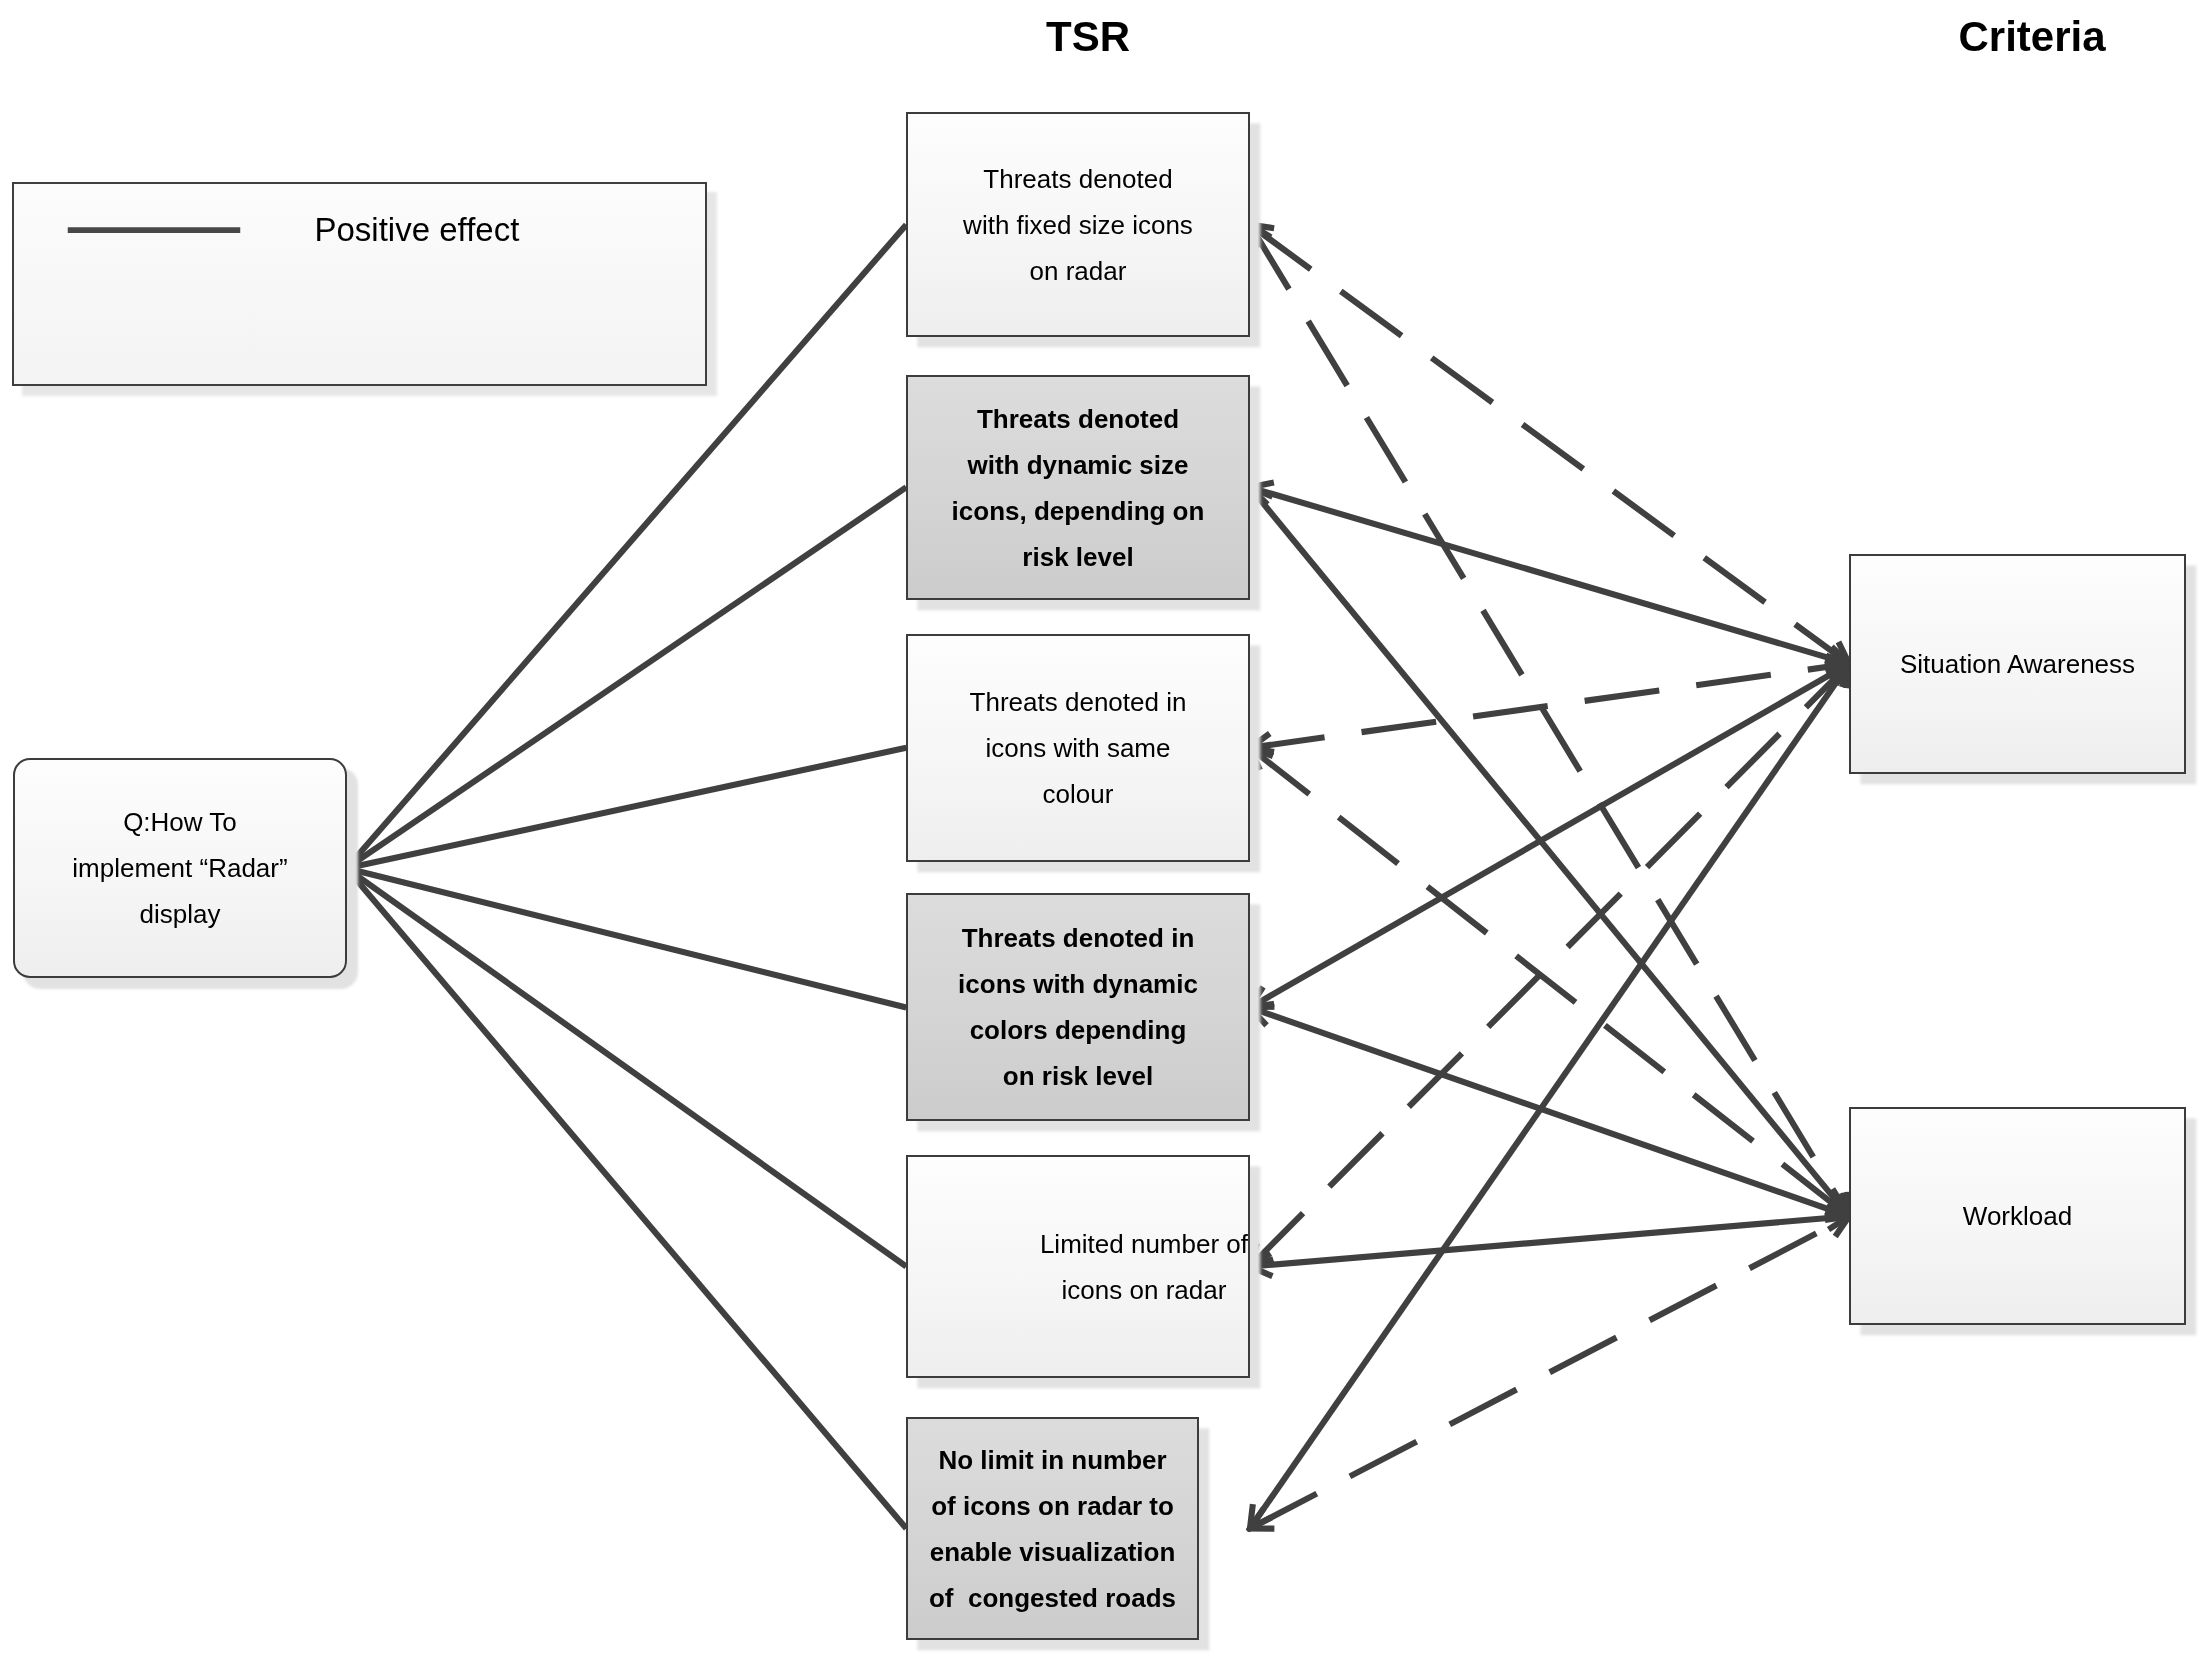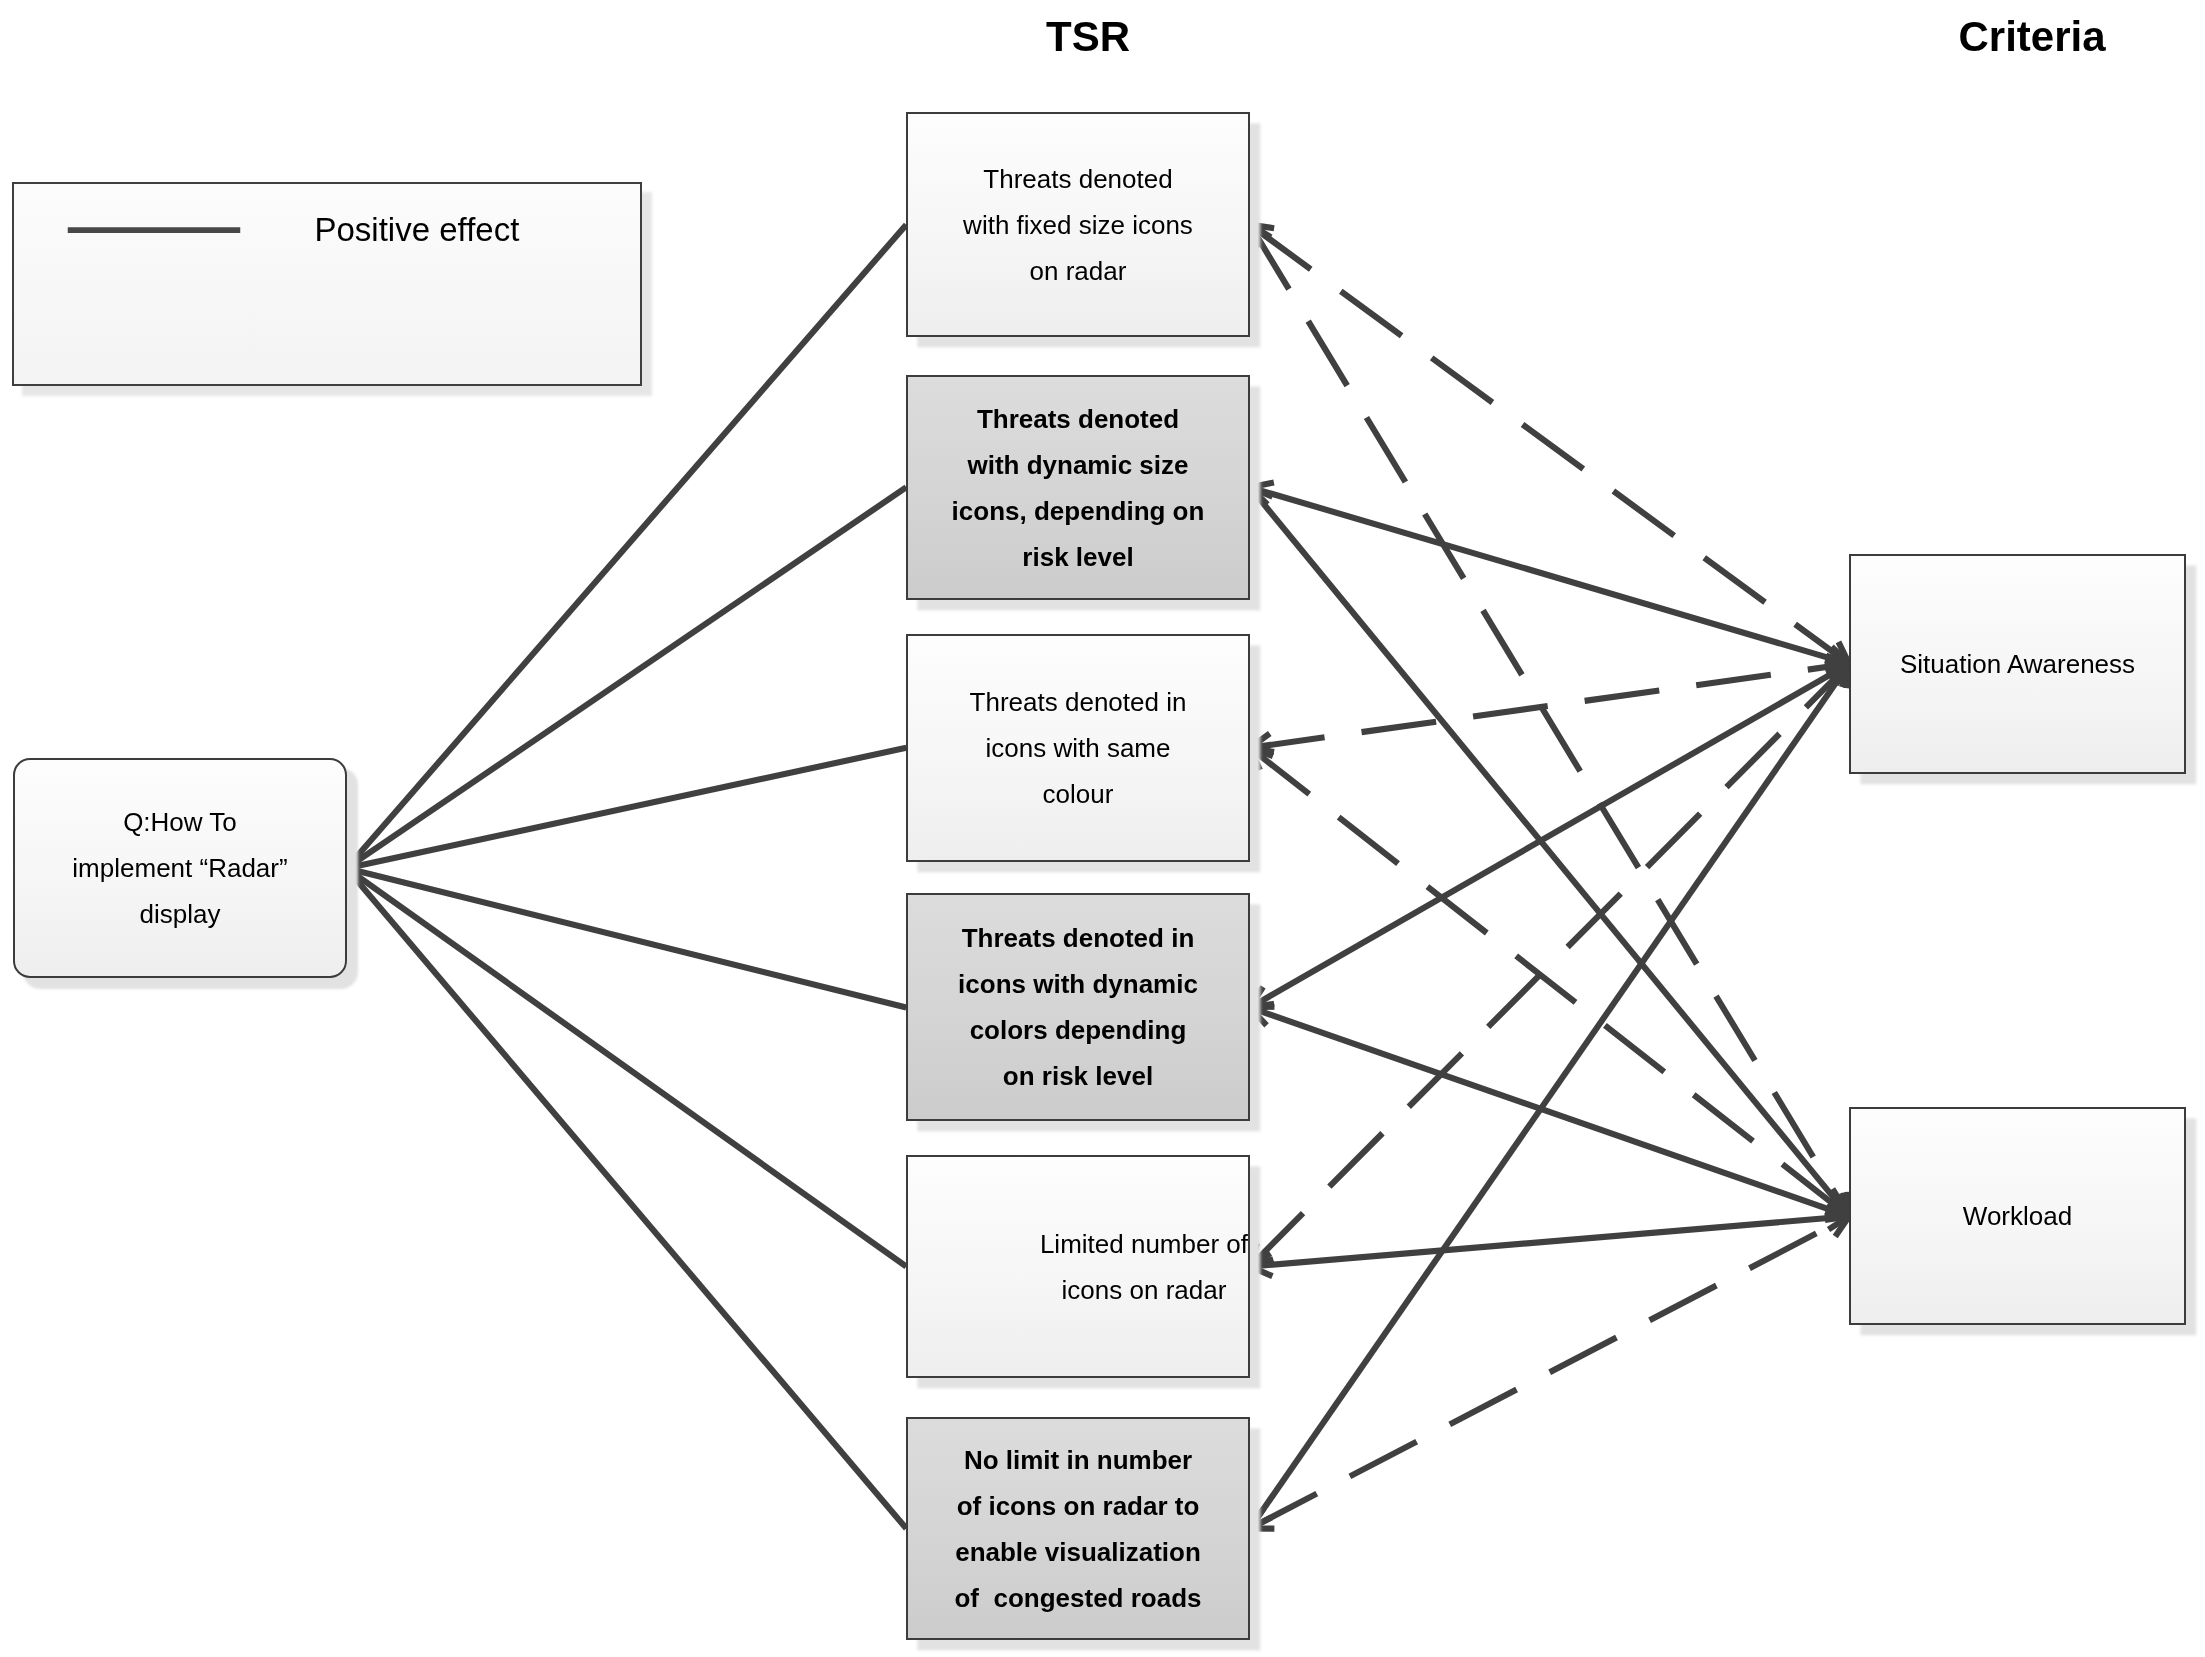--- a/index.html
+++ b/index.html
@@ -35,21 +35,21 @@
   }
   .emph .box-label{font-weight:bold;}
   .col-header{
     position:absolute;
     font-size:42px;font-weight:bold;
     text-align:center;
     transform:translateX(-50%);
   }
   #legend-box{
     position:absolute;
-    left:11.5px;top:182px;width:630px;height:204px;
+    left:11.5px;top:182px;width:695px;height:204px;
     box-sizing:border-box;
     border:2.2px solid #3f3f3f;
     background:linear-gradient(180deg,#fcfcfc 0%,#f3f3f3 100%);
     box-shadow:10px 10px 2.9px #e6e6e6;
   }
   .legend-row{
     position:absolute;left:0;width:100%;height:46px;
     display:flex;align-items:center;
   }
   .legend-row svg{position:absolute;left:53px;top:50%;transform:translateY(-50%);}
@@ -128,21 +128,21 @@
 <div class="diagram-box gray emph" style="left:906px;top:893px;width:344px;height:228px;">
   <div class="box-label">Threats denoted in
 icons with dynamic
 colors depending
 on risk level</div>
 </div>
 <div class="diagram-box" style="left:906px;top:1155px;width:344px;height:223px;justify-content:flex-end;">
   <div class="box-label">Limited number of
 icons on radar</div>
 </div>
-<div class="diagram-box gray emph" style="left:906px;top:1417px;width:344px;height:223px;text-align:center;">
+<div class="diagram-box gray emph" style="left:906px;top:1417px;width:293px;height:223px;text-align:center;">
   <div class="box-label">No limit in number
 of icons on radar to
 enable visualization
 of  congested roads</div>
 </div>
 
 <div class="diagram-box" style="left:1849px;top:554px;width:337px;height:220px;">
   <div class="box-label">Situation Awareness</div>
 </div>
 <div class="diagram-box" style="left:1849px;top:1107px;width:337px;height:218px;">

